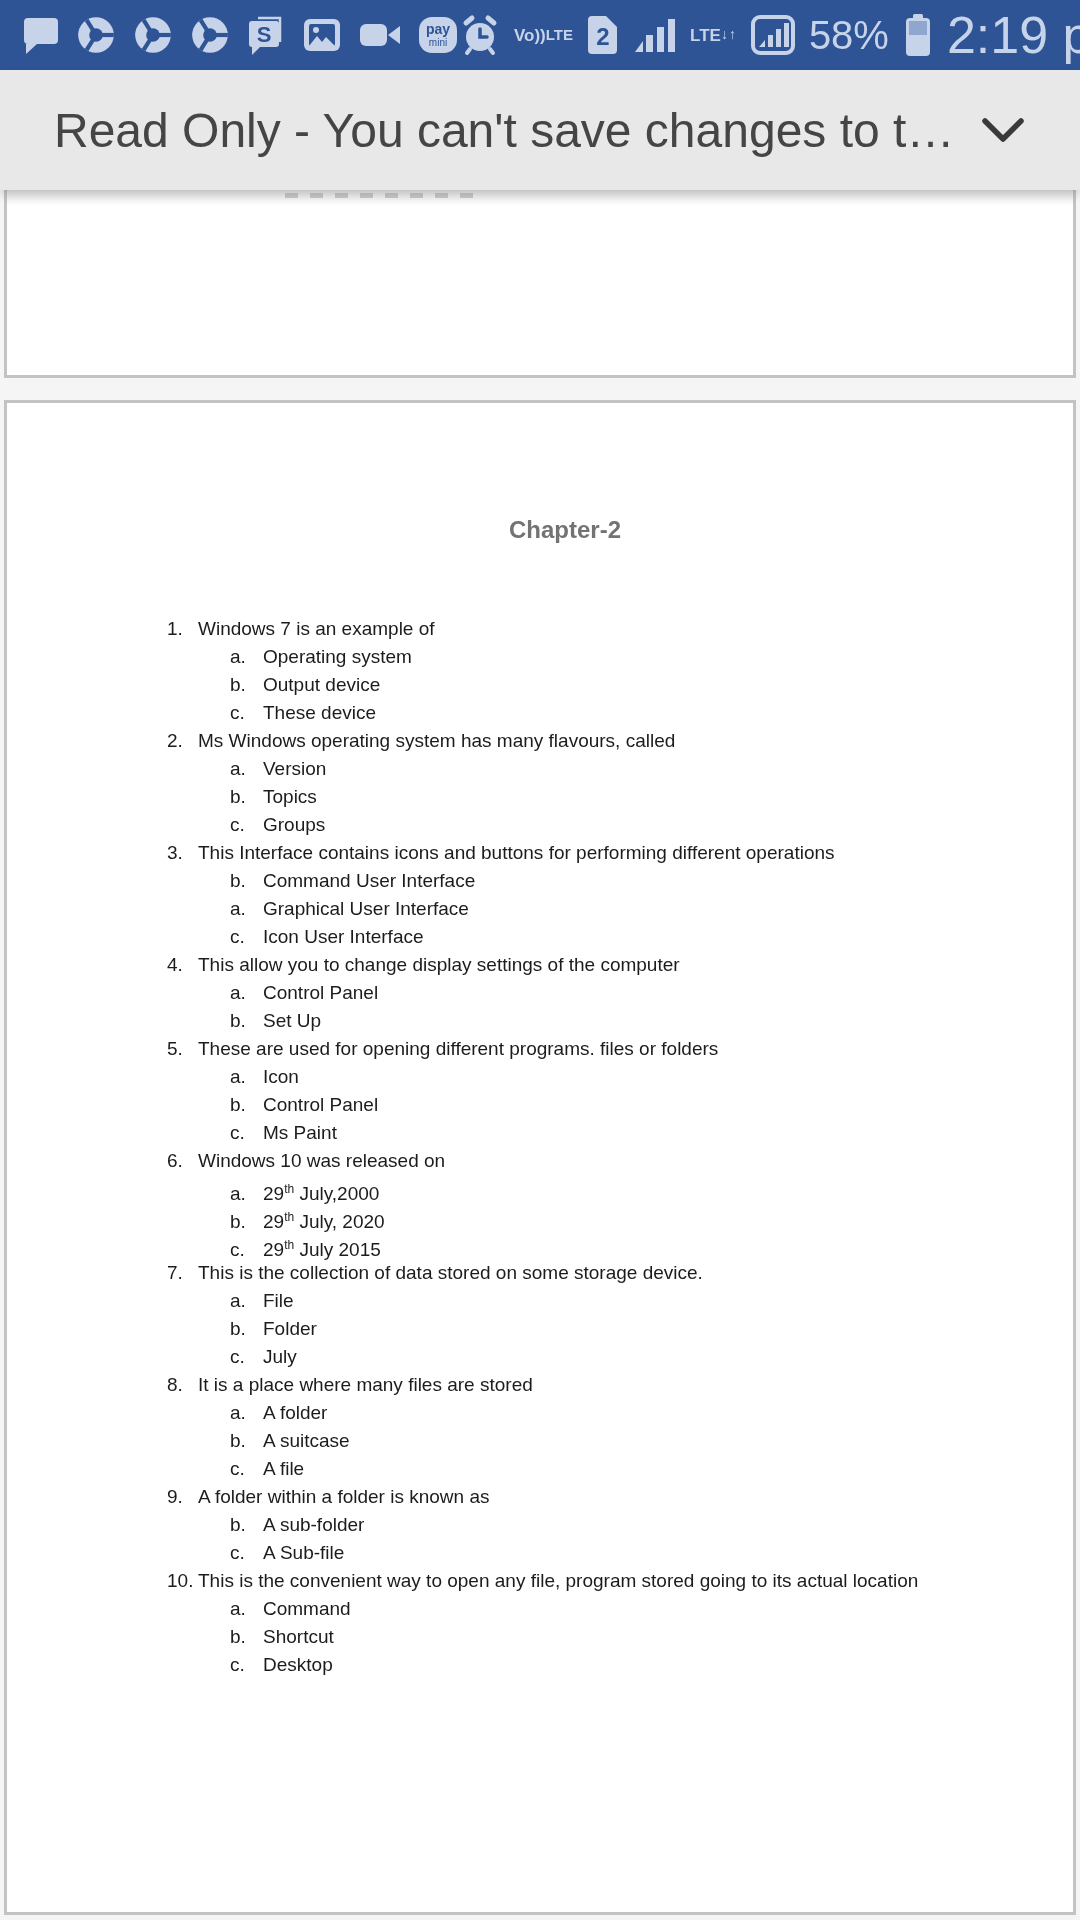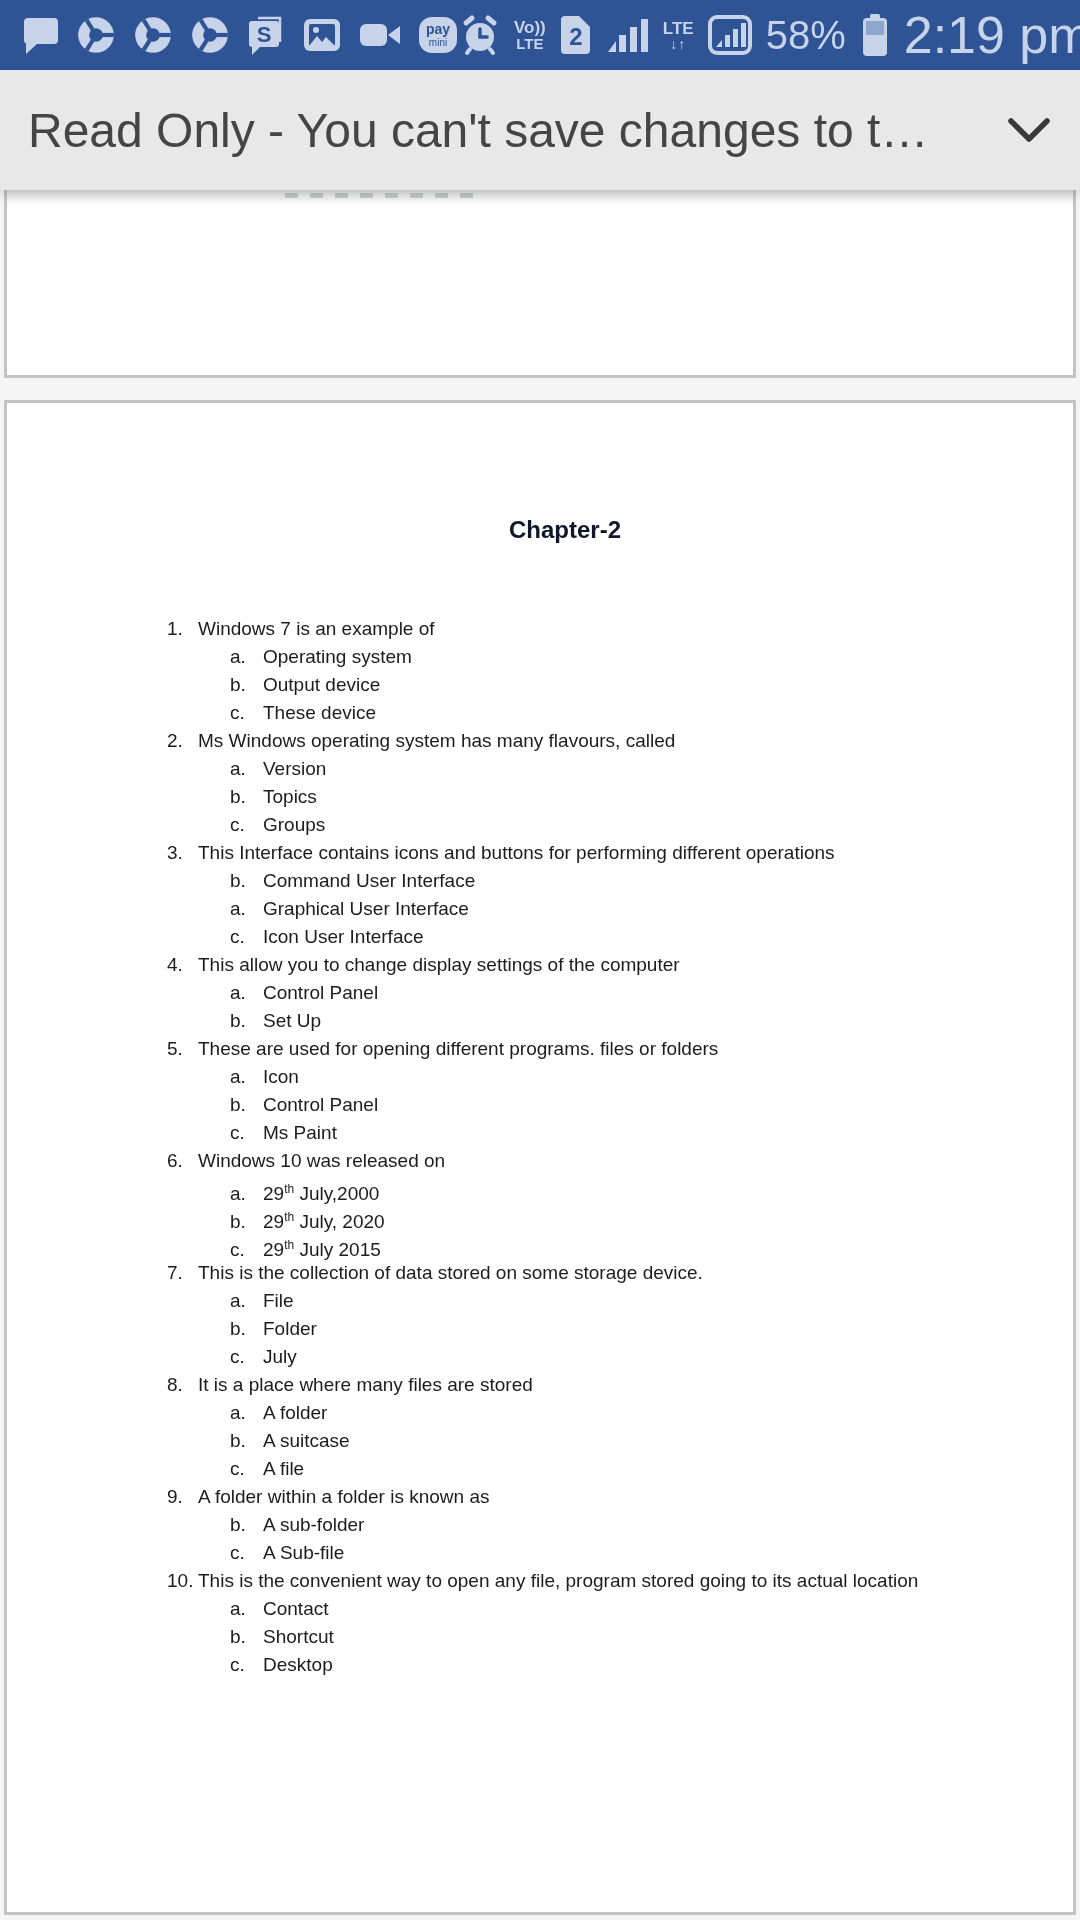--- a/index.html
+++ b/index.html
@@ -8,46 +8,46 @@
 
   
   .statusbar{position:absolute;top:0;left:0;width:1080px;height:70px;background:#2e5496;
              display:flex;align-items:center;justify-content:space-between;
              padding:0 20px;box-sizing:border-box;color:#c7d3e9;}
   .sb-left{display:flex;align-items:center;gap:15px;}
   .sb-right{display:flex;align-items:center;gap:13px;}
   .sb-ico{display:block;}
   .sb-time{font-size:52px;white-space:nowrap;text-align:center;}
   .sb-pct{font-size:40px;}
-  .sb-stack{display:flex;flex-direction:column;align-items:center;line-height:1;font-weight:bold;}
+  .sb-stack{display:flex;flex-direction:row;line-height:1;font-weight:bold;}
   .sb-stack .t1{font-size:17px;}
   .sb-stack .t2{font-size:15px;}
   .sb-stack .arr{font-size:14px;letter-spacing:1px;font-weight:bold;}
 
   
   .banner{position:absolute;top:70px;left:0;width:1080px;height:120px;background:#e8e8e8;
           display:flex;align-items:center;justify-content:space-between;
-          padding:0 28px;box-sizing:border-box;z-index:5;
+          padding:0 54px;box-sizing:border-box;z-index:5;
           box-shadow:0 5px 9px rgba(0,0,0,0.16);}
   .banner-text{font-size:48px;color:#454545;white-space:nowrap;overflow:hidden;}
 
   
   .doc-area{position:absolute;top:190px;left:0;width:1080px;height:1730px;background:#f5f5f5;}
   .page{position:absolute;left:4px;width:1072px;background:#ffffff;
         border:3px solid #c3c3c3;box-sizing:border-box;}
   .page.partial{top:0;height:188px;border-top:none;}
   .page.partial::before{content:"";position:absolute;top:0;left:0;right:0;height:16px;
         background:linear-gradient(rgba(0,0,0,0.10),rgba(0,0,0,0));}
   .remnant{position:absolute;top:3px;left:278px;width:190px;height:5px;opacity:.75;
         background:repeating-linear-gradient(90deg,#b9bcc2 0 13px,transparent 13px 25px);}
   .page.main{top:210px;height:1515px;}
 
   .page-content{position:absolute;left:153px;top:112px;width:810px;
         color:#1c1c1c;font-size:19px;}
-  .doc-title{font-weight:bold;font-size:24px;color:#0f172a;text-align:center;
+  .doc-title{font-weight:bold;font-size:24px;color:#737373;text-align:center;
         height:30px;line-height:30px;margin-bottom:70px;}
   .line{height:28px;line-height:28px;white-space:nowrap;}
   .qnum{display:inline-block;min-width:31px;margin-left:7px;}
   .oline{padding-left:70px;}
   .olabel{display:inline-block;min-width:33px;}
   .sup{font-size:12px;vertical-align:7px;}
 </style>
 </head>
 <body>
 
@@ -200,21 +200,21 @@
             <div class="line oline"><span class="olabel">b.</span><span class="run">Folder</span></div>
             <div class="line oline"><span class="olabel">c.</span><span class="run">July</span></div>
             <div class="line qline"><span class="qnum">8.</span><span class="qtext">It is a place where many files are stored</span></div>
             <div class="line oline"><span class="olabel">a.</span><span class="run">A folder</span></div>
             <div class="line oline"><span class="olabel">b.</span><span class="run">A suitcase</span></div>
             <div class="line oline"><span class="olabel">c.</span><span class="run">A file</span></div>
             <div class="line qline"><span class="qnum">9.</span><span class="qtext">A folder within a folder is known as</span></div>
             <div class="line oline"><span class="olabel">b.</span><span class="run">A sub-folder</span></div>
             <div class="line oline"><span class="olabel">c.</span><span class="run">A Sub-file</span></div>
             <div class="line qline"><span class="qnum">10.</span><span class="qtext">This is the convenient way to open any file, program stored going to its actual location</span></div>
-            <div class="line oline"><span class="olabel">a.</span><span class="run">Contact</span></div>
+            <div class="line oline"><span class="olabel">a.</span><span class="run">Command</span></div>
             <div class="line oline"><span class="olabel">b.</span><span class="run">Shortcut</span></div>
             <div class="line oline"><span class="olabel">c.</span><span class="run">Desktop</span></div>
           </div>
       </div>
     </div>
 
   </div>
 </div>
 
 </body></html>

